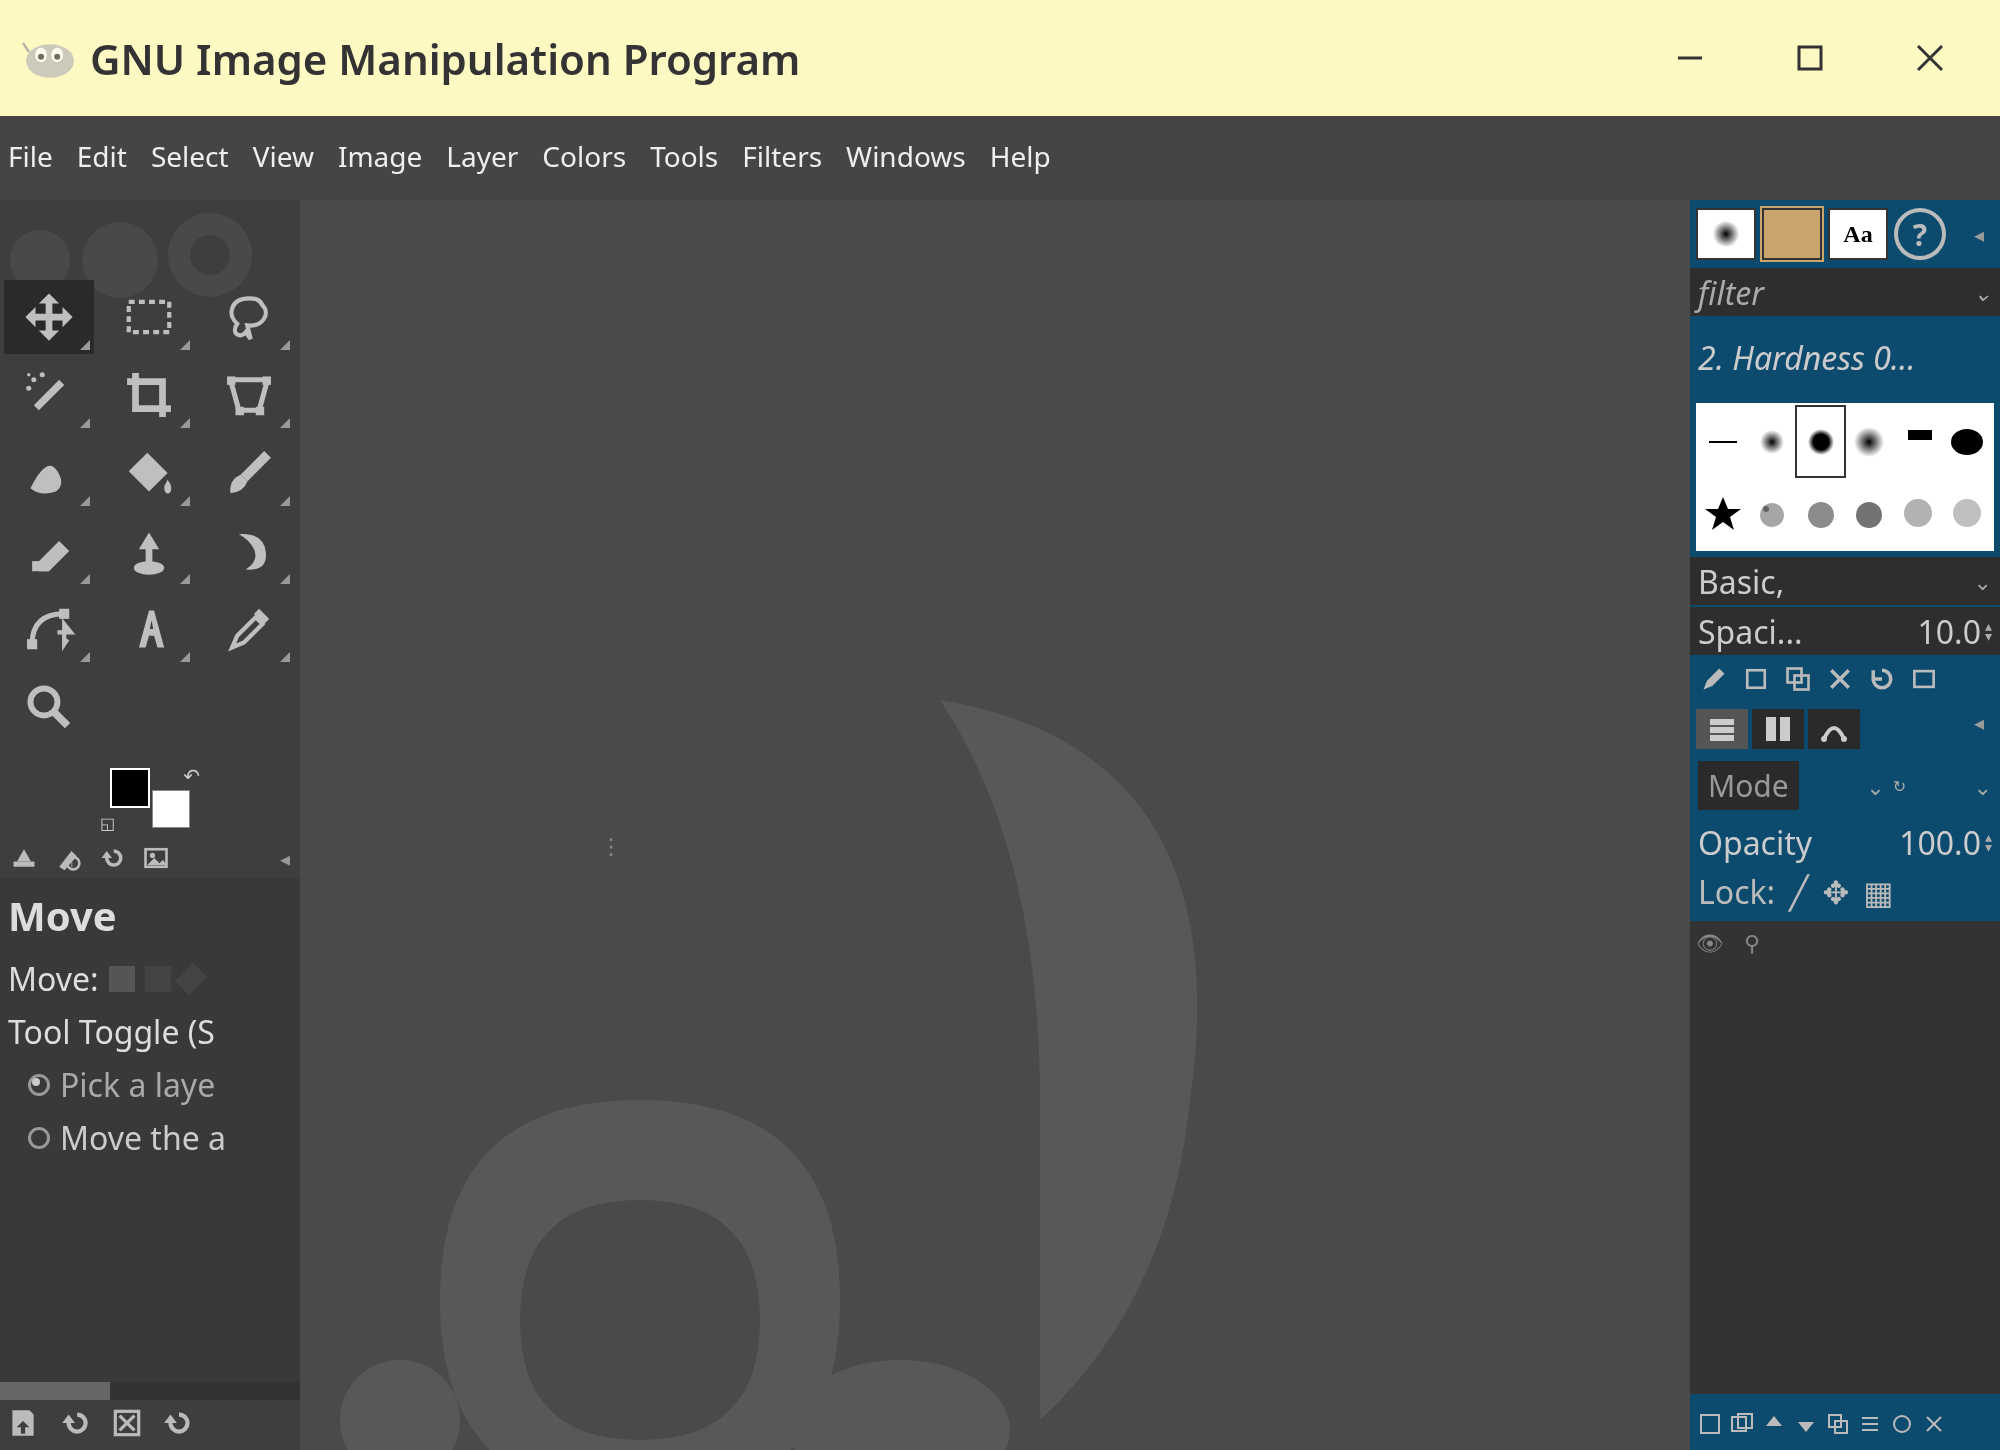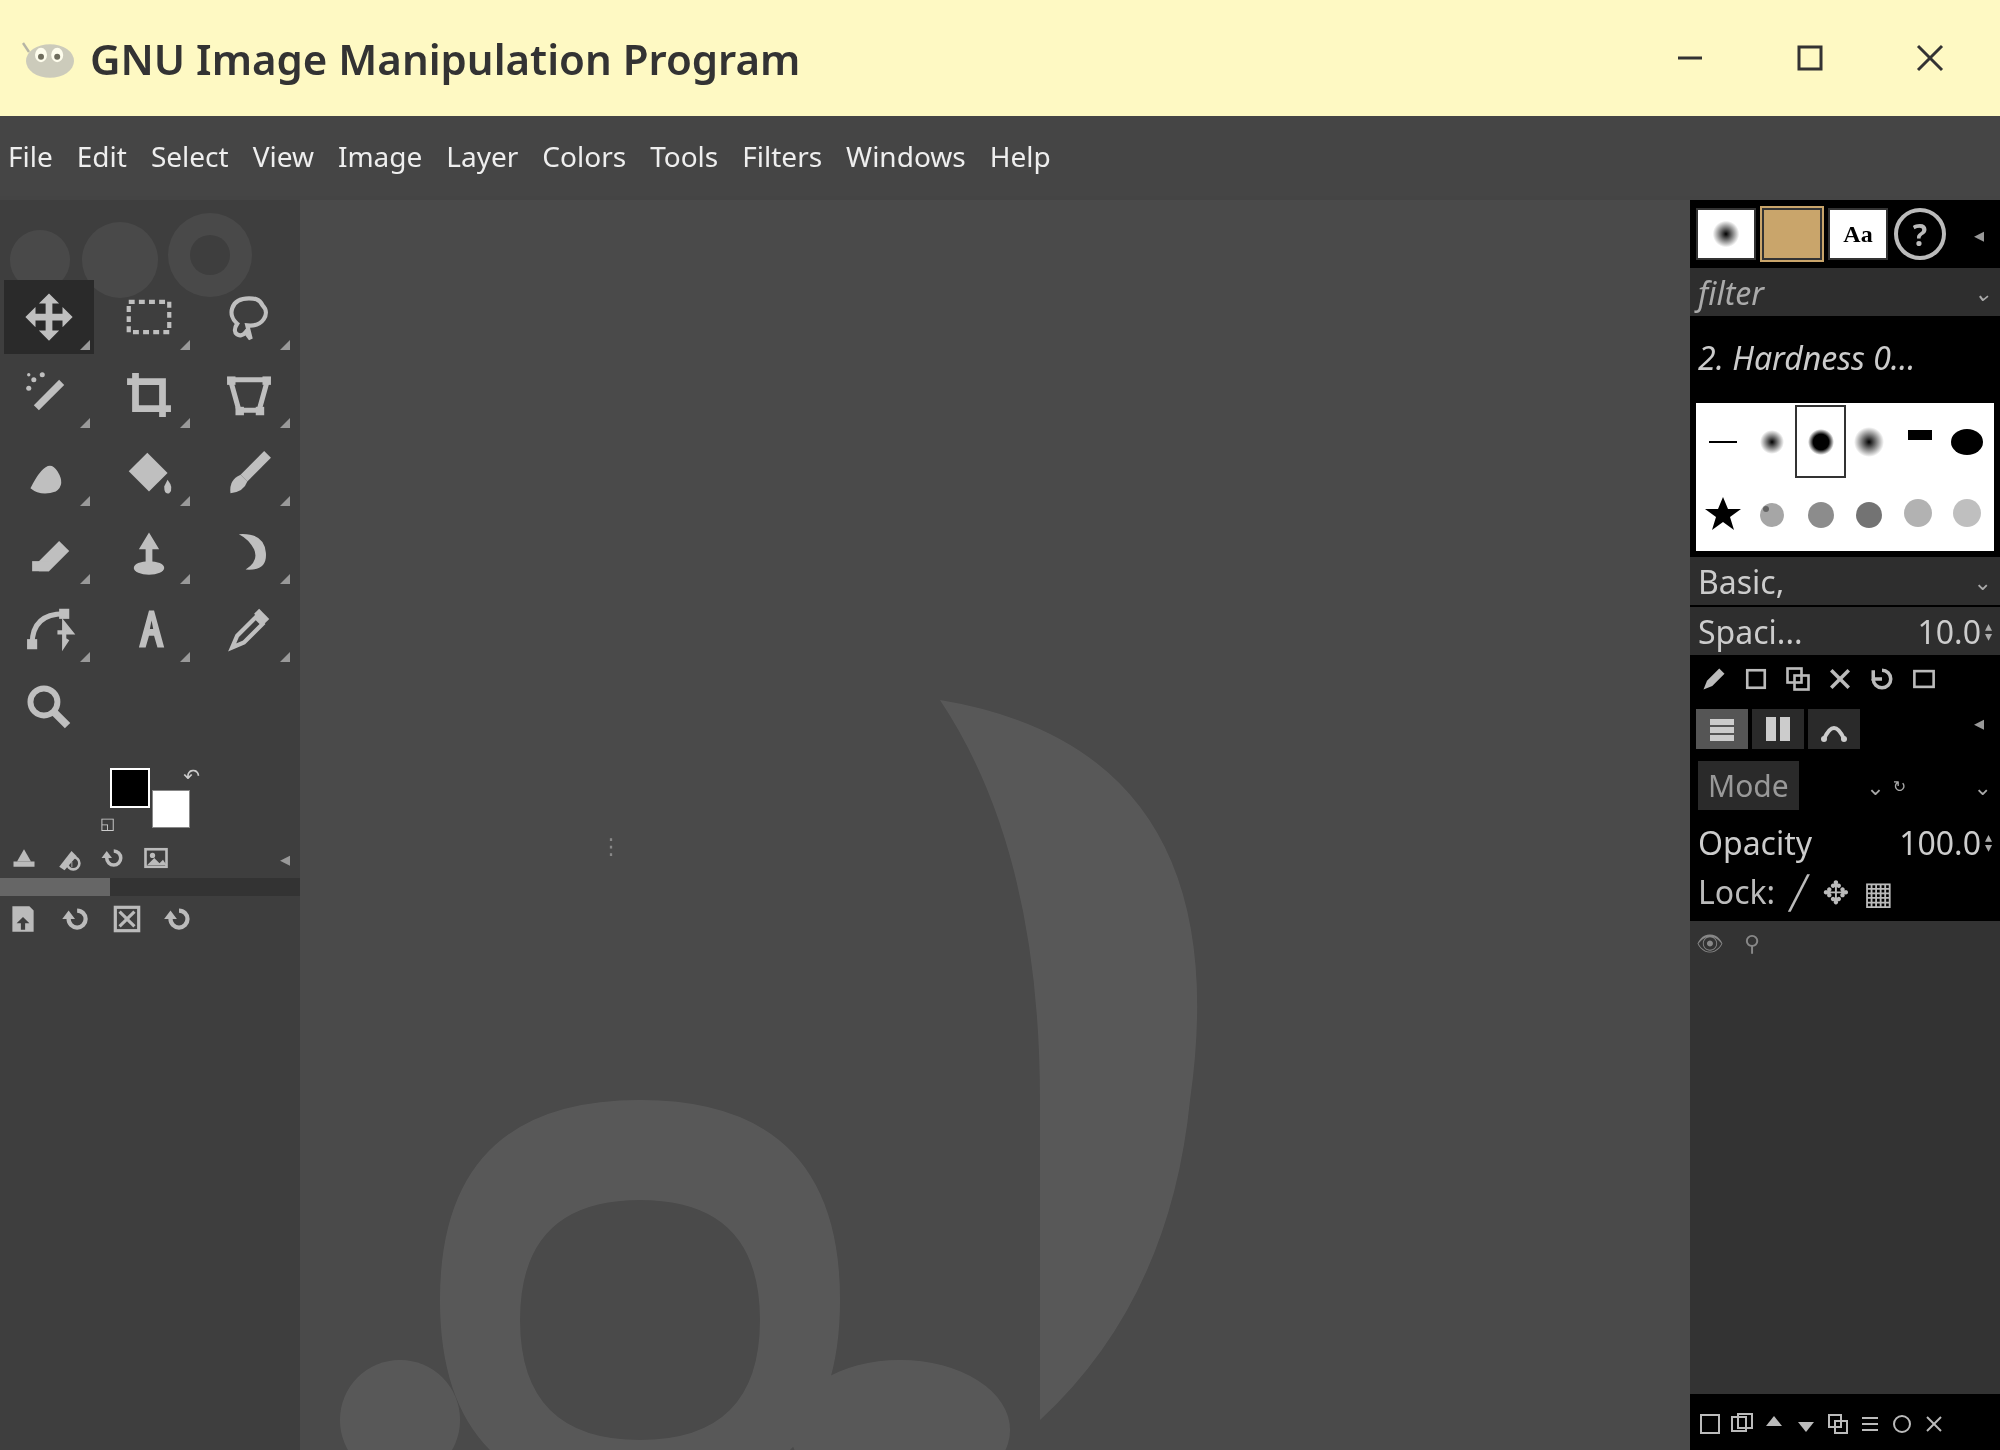--- a/index.html
+++ b/index.html
@@ -33,21 +33,21 @@
   .mini-icon{width:26px;height:26px;background:#555;display:inline-block}
   .radio{width:16px;height:16px;border-radius:50%;border:3px solid #999;display:inline-block}
   .radio.checked::after{content:"";display:block;width:8px;height:8px;border-radius:50%;background:#ccc;margin:1px}
   .bottom-strip{height:50px;background:#3e3e3e;display:flex;align-items:center;padding:0 6px;gap:18px}
   .bottom-strip svg{width:34px;height:34px;fill:#bbb}
   .scroll-track{height:18px;background:#333;margin:0}
   .scroll-thumb{height:18px;width:110px;background:#666}
   .canvas-area{flex:1;background:#4a4a4a;position:relative;overflow:hidden}
   .wilber{position:absolute;right:350px;bottom:-50px;width:1000px;height:900px;opacity:.08}
   .drag-dots{position:absolute;top:630px;left:300px;color:#888;font-size:22px}
-  .right-dock{width:310px;background:#000000;display:flex;flex-direction:column}
+  .right-dock{width:310px;background:#0c4a6e;display:flex;flex-direction:column}
   .panel-tabs{height:60px;display:flex;align-items:center;gap:6px;padding:4px 6px}
   .ptab{width:56px;height:48px;background:#fff;border:2px solid #333;display:flex;align-items:center;justify-content:center}
   .ptab.sel{outline:2px solid #c9a56b}
   .ptab-text{font-family:serif;font-weight:700;color:#000;font-size:24px}
   .help-circ{width:44px;height:44px;border-radius:50%;border:4px solid #bbb;color:#bbb;display:flex;align-items:center;justify-content:center;font-size:30px;font-weight:700}
   .filter-row{height:48px;background:#2e2e2e;display:flex;align-items:center;padding:0 8px;font-style:italic;color:#aaa;font-size:32px}
   .chev{margin-left:auto;font-size:22px;color:#aaa}
   .brush-label{padding:20px 8px;font-style:italic;font-size:32px;white-space:nowrap;overflow:hidden}
   .brush-grid{background:#fff;height:140px;margin:4px 6px;display:grid;grid-template-columns:repeat(6,1fr);grid-template-rows:repeat(2,1fr);gap:2px;padding:4px}
   .brush-cell{display:flex;align-items:center;justify-content:center}
@@ -274,20 +274,40 @@
       <div class="opt-tab">
           <svg viewBox="0 0 32 32">
             <rect x="4" y="6" width="24" height="20" fill="none" stroke="#bbb" stroke-width="3"></rect>
             <circle cx="12" cy="13" r="3"></circle>
             <path d="M6 24 L14 16 L20 22 L24 18 L28 24 Z"></path>
           </svg>
         </div>
       <span class="dock-menu">◂</span>
     </div>
 
+    <div class="tool-options">
+      <h3>Move</h3>
+      <div class="opt-row">
+        <span>Move:</span>
+        <span class="mini-icon" style="background:#555"></span>
+        <span class="mini-icon" style="background:#444"></span>
+        <span class="mini-icon" style="background:#444;width:20px;transform:rotate(45deg)"></span>
+      </div>
+      <div class="opt-row">
+          <span>Tool Toggle  (S</span>
+        </div>
+      <div class="opt-row" style="padding-left:20px">
+          <span class="radio checked"></span>
+          <span style="color:#aaa">Pick a laye</span>
+        </div>
+      <div class="opt-row" style="padding-left:20px">
+          <span class="radio"></span>
+          <span style="color:#ccc">Move the a</span>
+        </div>
+    </div>
 
     <div class="scroll-track">
         <div class="scroll-thumb"></div>
       </div>
 
     <div class="bottom-strip">
       <div><svg viewBox="0 0 32 32">
             <path d="M6 4 H22 L26 8 V28 H6 Z M16 14 L10 20 H14 V26 H18 V20 H22 Z"></path>
           </svg></div>
       <div><svg viewBox="0 0 32 32">

